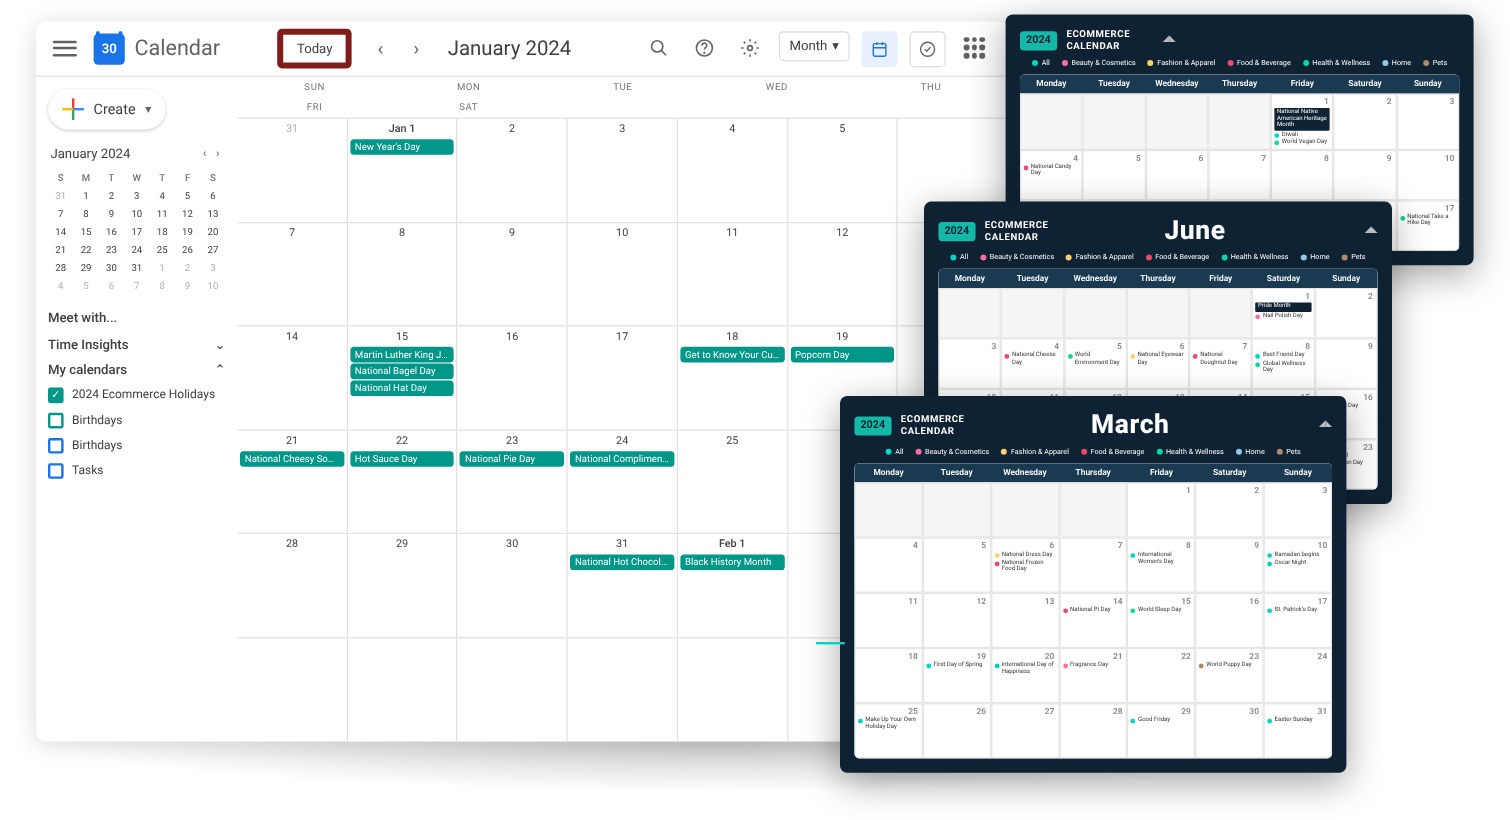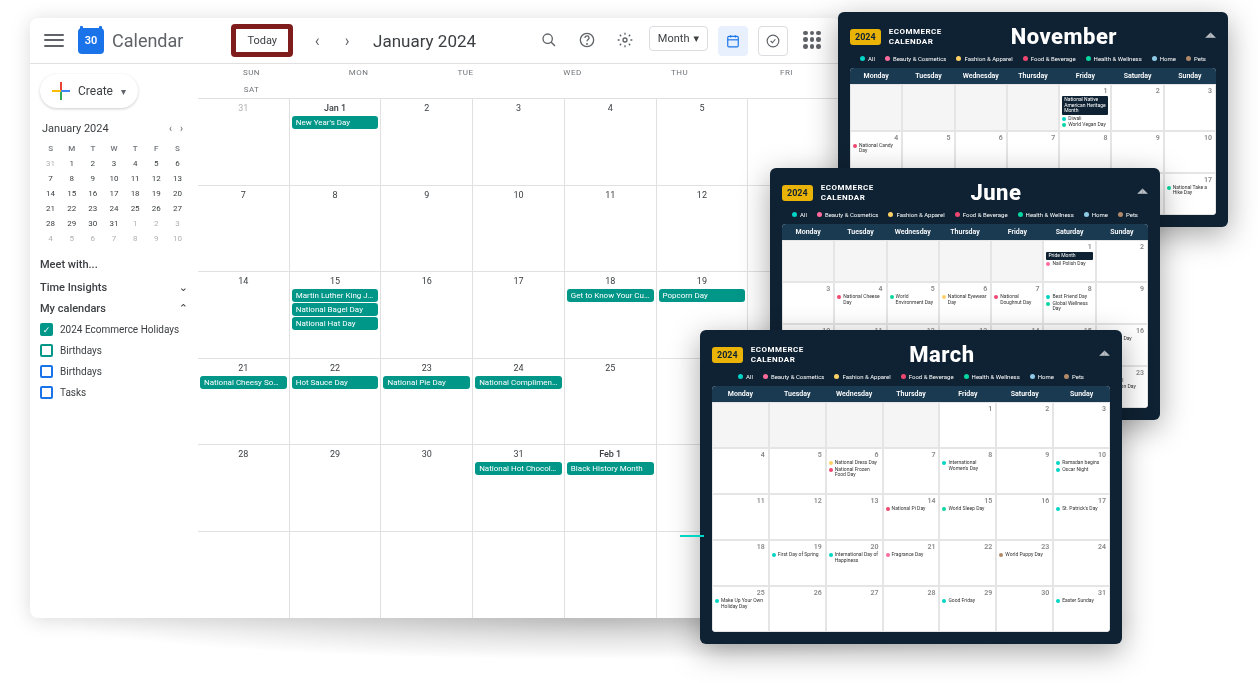--- a/index.html
+++ b/index.html
@@ -40,35 +40,35 @@
 .mini-grid .cm{color:#3c4043}
 .mini-grid .om{color:#b0b0b0}
 .meet-lbl{font-size:11px;font-weight:500;margin:8px 0 6px}
 .search-ppl{background:#f1f3f4;border-radius:4px;padding:6px 8px;display:flex;align-items:center;gap:6px;font-size:10px;color:#5f6368;margin-bottom:12px}
 .sec-head{display:flex;justify-content:space-between;align-items:center;font-size:11px;font-weight:500;padding:4px 0;cursor:pointer}
 .cal-item{display:flex;align-items:center;gap:7px;padding:4px 0;font-size:10px}
 .chk{width:13px;height:13px;border:2px solid;border-radius:2px;display:flex;align-items:center;justify-content:center;color:#fff;font-size:9px}
 .chk.checked{background:currentColor}
 .chk.checked::after{content:'✓';color:#fff}
 .main-cal{flex:1;display:flex;flex-direction:column}
-.day-headers{display:grid;grid-template-columns:repeat(6,1fr);border-bottom:1px solid #e0e0e0}
+.day-headers{display:grid;grid-template-columns:repeat(5,1fr);border-bottom:1px solid #e0e0e0}
 .day-headers div{text-align:center;font-size:8px;color:#70757a;padding:4px 0;text-transform:uppercase;letter-spacing:0.5px}
 .weeks{flex:1;display:grid;grid-template-rows:repeat(6,1fr)}
 .week{display:grid;grid-template-columns:repeat(7,1fr);border-bottom:1px solid #e0e0e0}
 .week:last-child{border-bottom:none}
 .day{border-right:1px solid #e0e0e0;padding:2px;position:relative;overflow:hidden}
 .day:last-child{border-right:none}
 .daynum{text-align:center;font-size:9px;color:#3c4043;padding:2px}
 .daynum.other{color:#b0b0b0}
 .daynum.first{font-weight:500}
 .event{background:#009688;color:#fff;font-size:8px;padding:2px 4px;border-radius:3px;margin:1px 0;white-space:nowrap;overflow:hidden;text-overflow:ellipsis;cursor:pointer}
 
 .dark-card{position:absolute;background:#0f2233;border-radius:6px;box-shadow:0 8px 30px rgba(0,0,0,0.35);padding:12px;color:#fff}
 .dc-head{display:flex;align-items:center;gap:8px;margin-bottom:6px}
-.yr-badge{background:#eab308;color:#0f2233;font-size:9px;font-weight:700;padding:3px 5px;border-radius:3px}
+.yr-badge{background:#14b8a6;color:#0f2233;font-size:9px;font-weight:700;padding:3px 5px;border-radius:3px}
 .dc-sub{font-size:8px;line-height:1.2;font-weight:700;letter-spacing:0.5px}
 .dc-title{flex:1;text-align:center;font-size:22px;font-weight:800;letter-spacing:0.5px}
 .dc-logo{width:30px;height:12px;opacity:0.7;font-size:7px;text-align:right}
 .dc-legend{display:flex;gap:10px;justify-content:center;font-size:6px;margin-bottom:6px;flex-wrap:wrap}
 .dc-legend span{display:flex;align-items:center;gap:3px}
 .lg-dot{width:5px;height:5px;border-radius:50%}
 .dc-cal{background:#fff;border-radius:4px;overflow:hidden}
 .dc-dh{display:grid;grid-template-columns:repeat(7,1fr);background:#1a3a52}
 .dc-dh div{text-align:center;font-size:7px;color:#fff;padding:4px 0;font-weight:600}
 .dc-weeks{display:grid}
@@ -420,21 +420,20 @@
   </div>
 </div>
 
 <div class="dark-card card-nov">
   <div class="dc-head">
     <div class="yr-badge">2024</div>
     <div>
         <div class="dc-sub">ECOMMERCE</div>
         <div class="dc-sub">CALENDAR</div>
       </div>
-    <div class="dc-title">November</div>
     <div class="dc-logo">◢◣</div>
   </div>
   <div class="dc-legend" id="leg-nov">
       <span><span class="lg-dot" style="background: rgb(0, 212, 197);"></span>All</span>
       <span><span class="lg-dot" style="background: rgb(255, 107, 157);"></span>Beauty &amp; Cosmetics</span>
       <span><span class="lg-dot" style="background: rgb(255, 209, 102);"></span>Fashion &amp; Apparel</span>
       <span><span class="lg-dot" style="background: rgb(239, 71, 111);"></span>Food &amp; Beverage</span>
       <span><span class="lg-dot" style="background: rgb(6, 214, 160);"></span>Health &amp; Wellness</span>
       <span><span class="lg-dot" style="background: rgb(142, 202, 230);"></span>Home</span>
       <span><span class="lg-dot" style="background: rgb(176, 137, 104);"></span>Pets</span>

